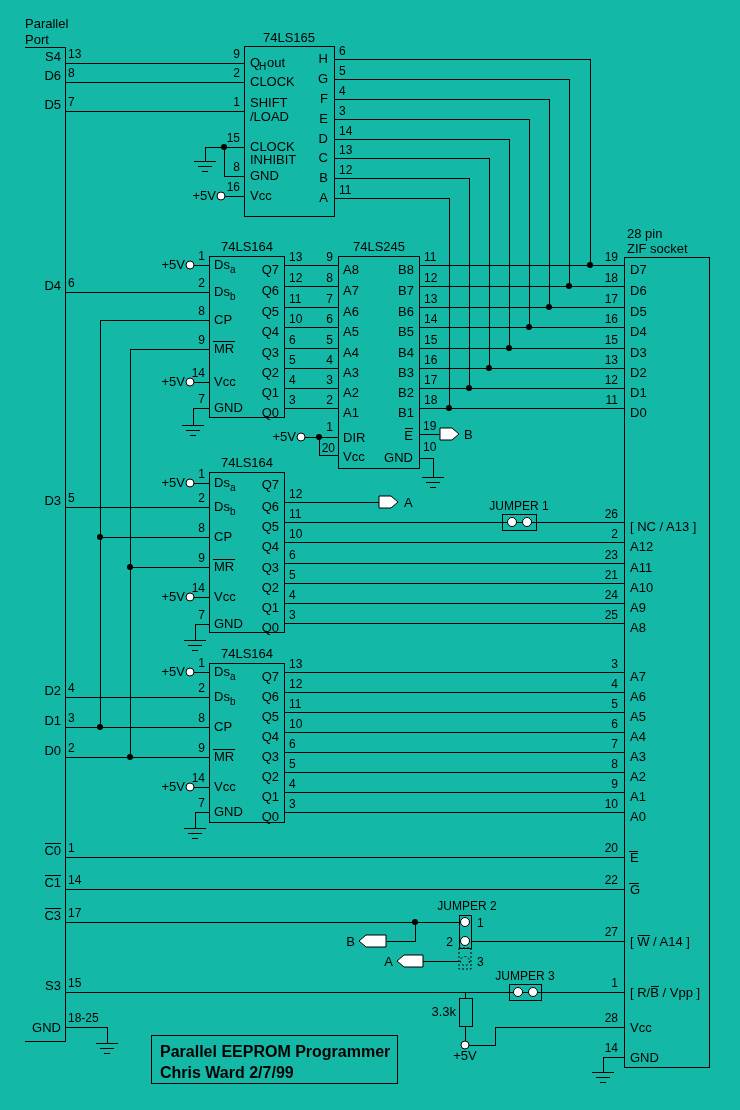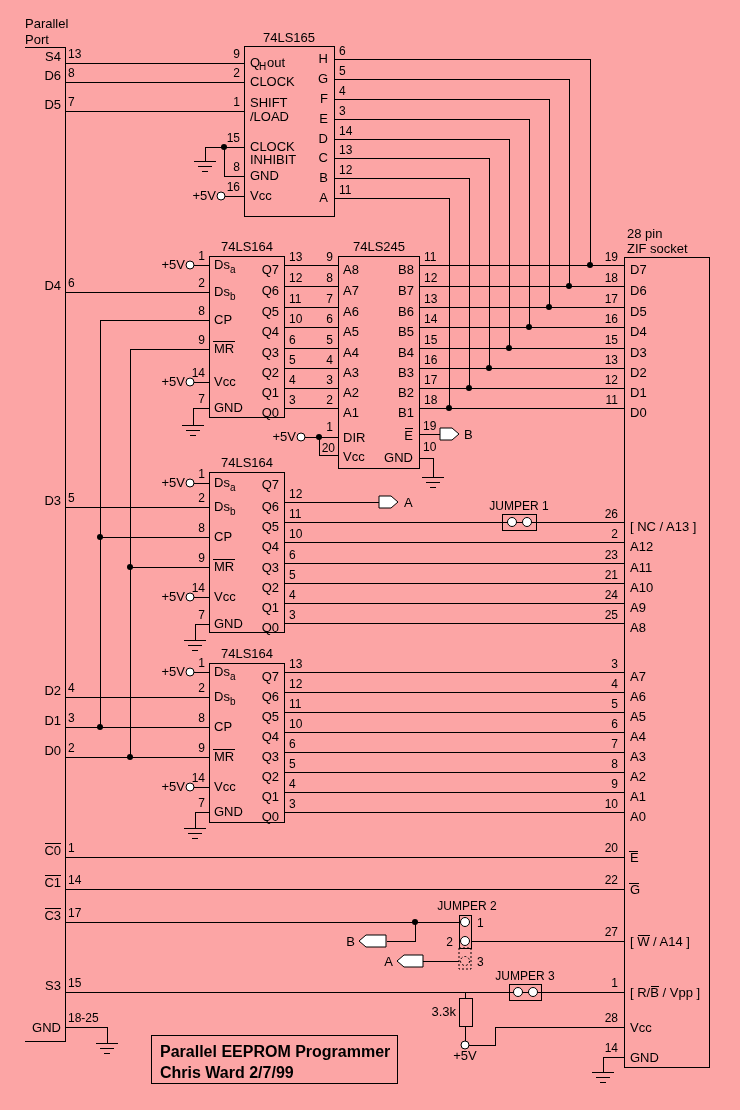--- a/index.html
+++ b/index.html
@@ -1,16 +1,16 @@
 <!DOCTYPE html>
 <html><head>
 <meta charset="utf-8">
 <style>
   html,body{margin:0;padding:0;background:#fff;}
-  #stage{position:relative;width:740px;height:1110px;background:#fca5a5;}
+  #stage{position:relative;width:740px;height:1110px;background:#14b8a6;}
   svg{display:block;}
   .t { font:13px "Liberation Sans", sans-serif; fill:#000; }
   .n { font:12px "Liberation Sans", sans-serif; fill:#000; }
   .s { font:10px "Liberation Sans", sans-serif; fill:#000; }
   .b { font:bold 16px "Liberation Sans", sans-serif; fill:#000; }
   .e { text-anchor:end; }
   .m { text-anchor:middle; }
   .wire { stroke:#000; stroke-width:1; fill:none; shape-rendering:crispEdges; }
   .box  { stroke:#000; stroke-width:1; fill:none; shape-rendering:crispEdges; }
   .dash { stroke:#000; stroke-width:1; fill:none; stroke-dasharray:2 2; }

